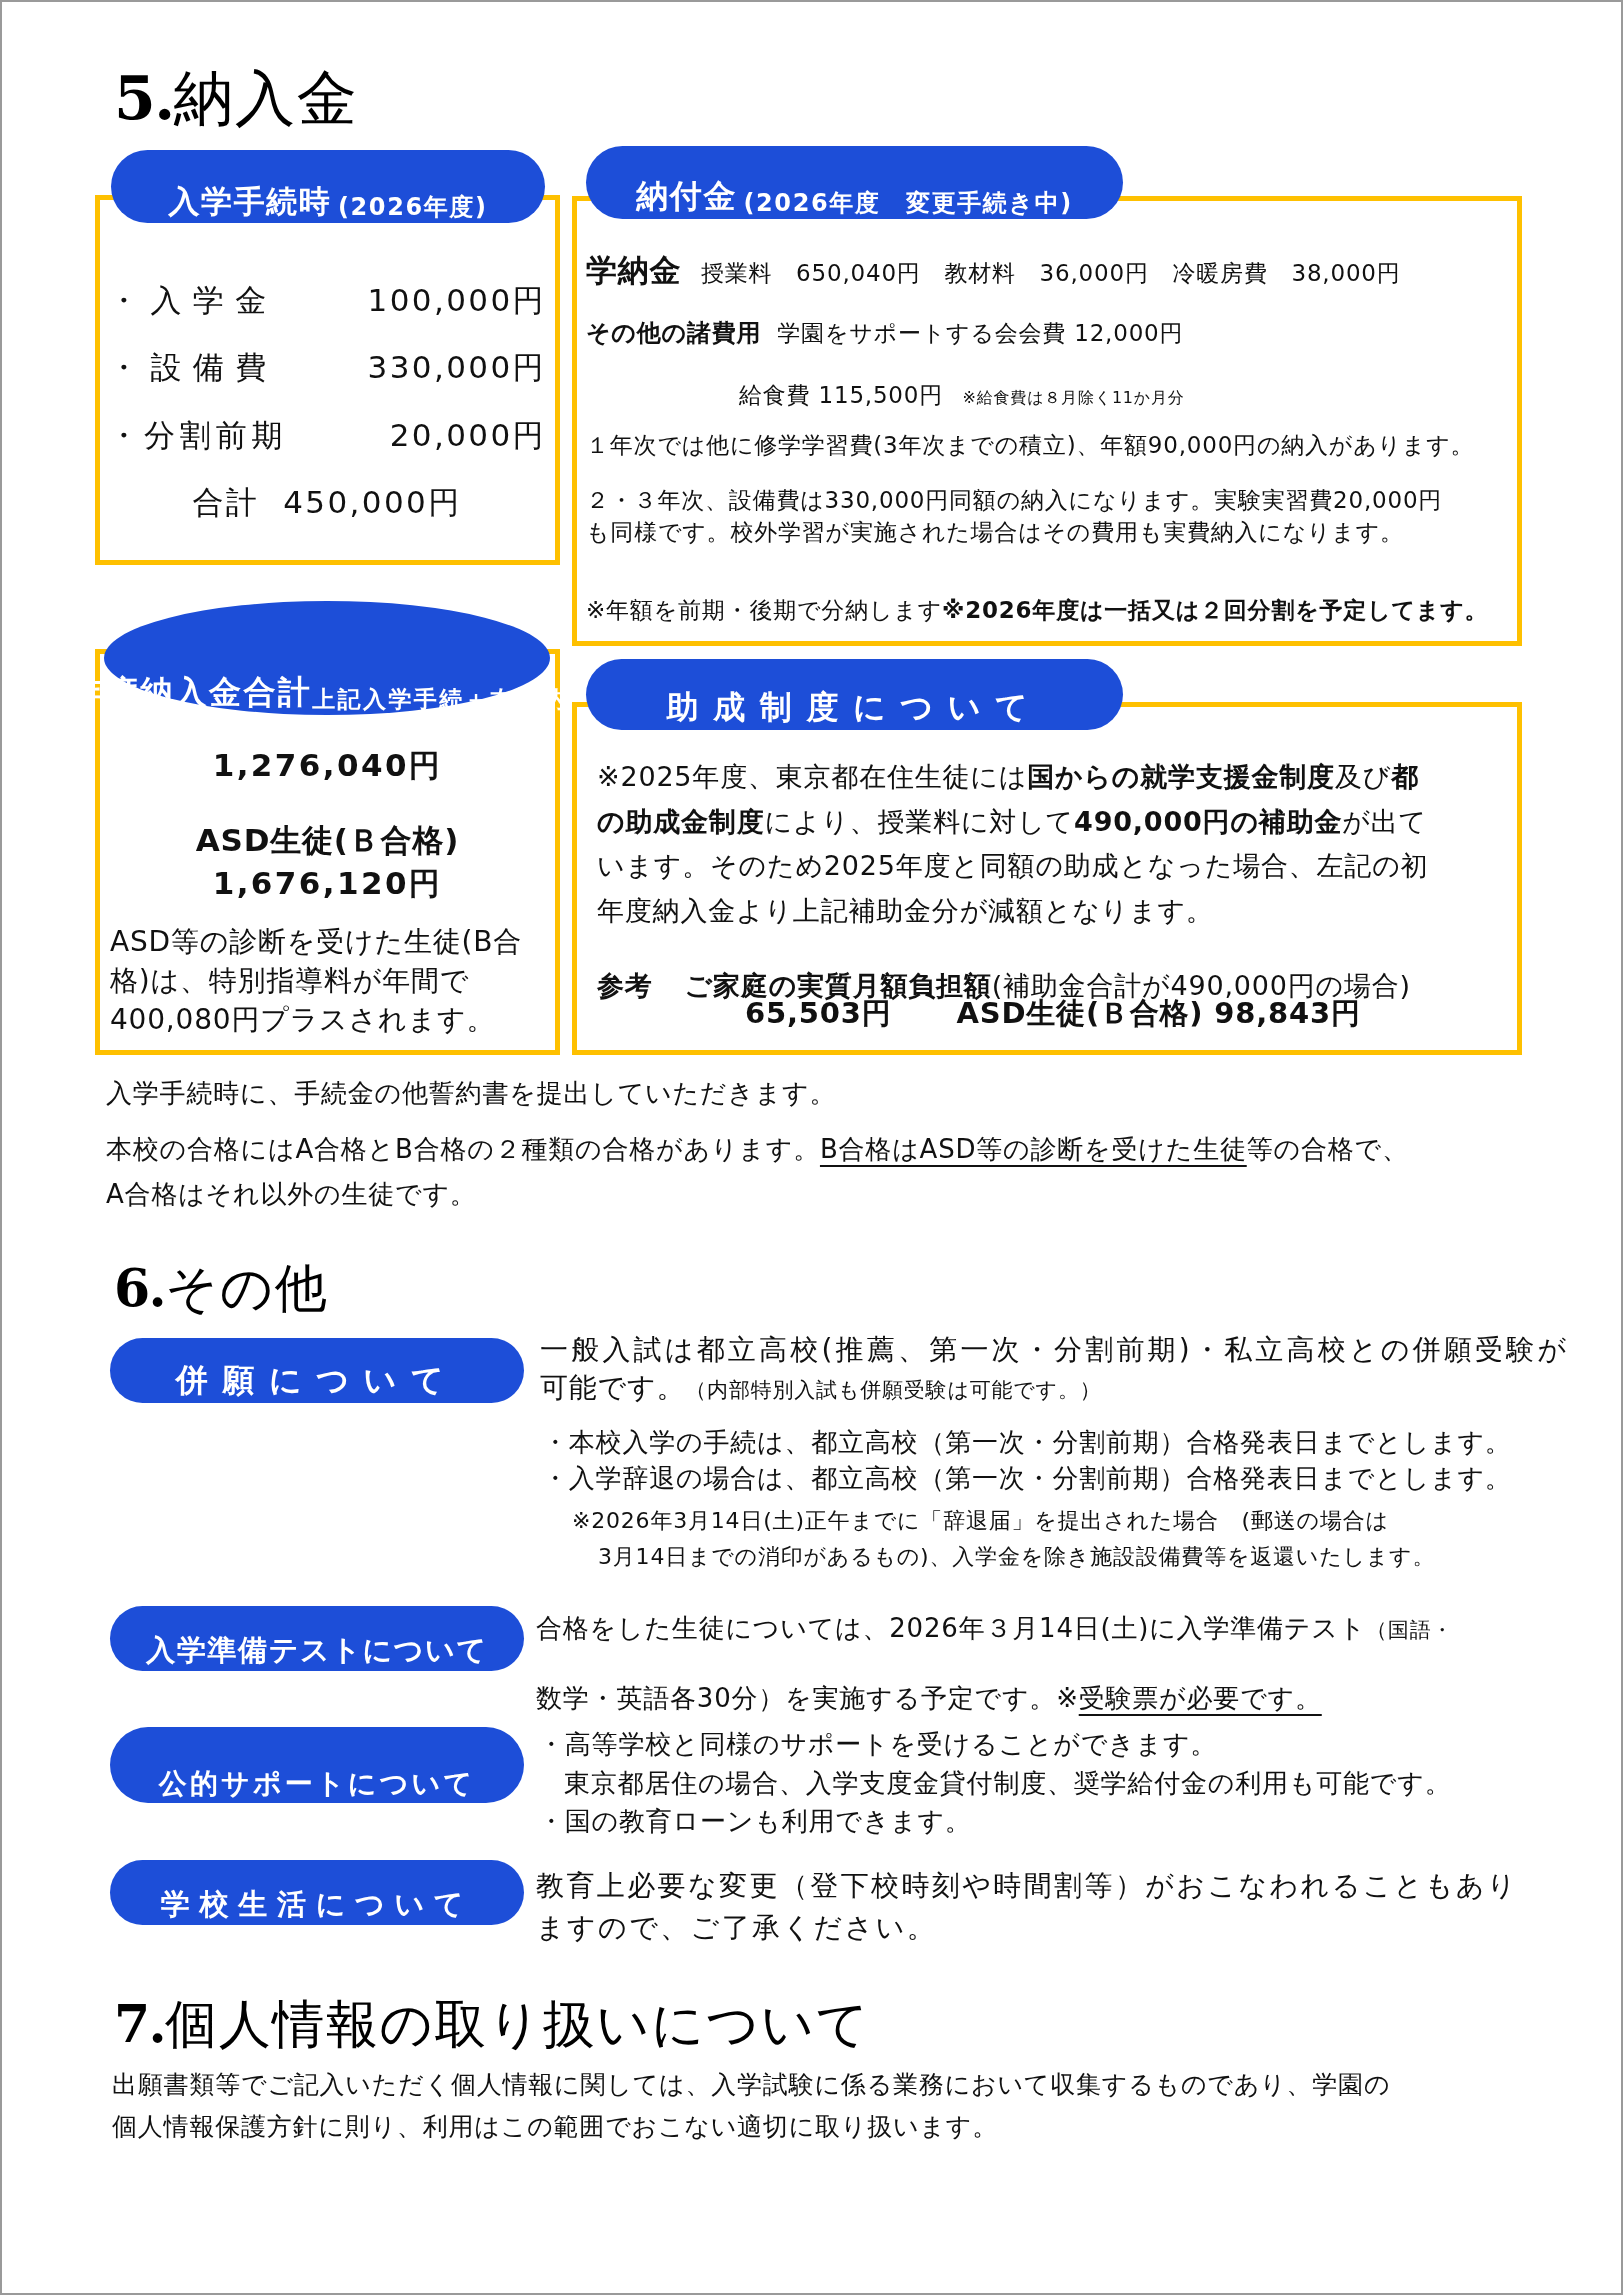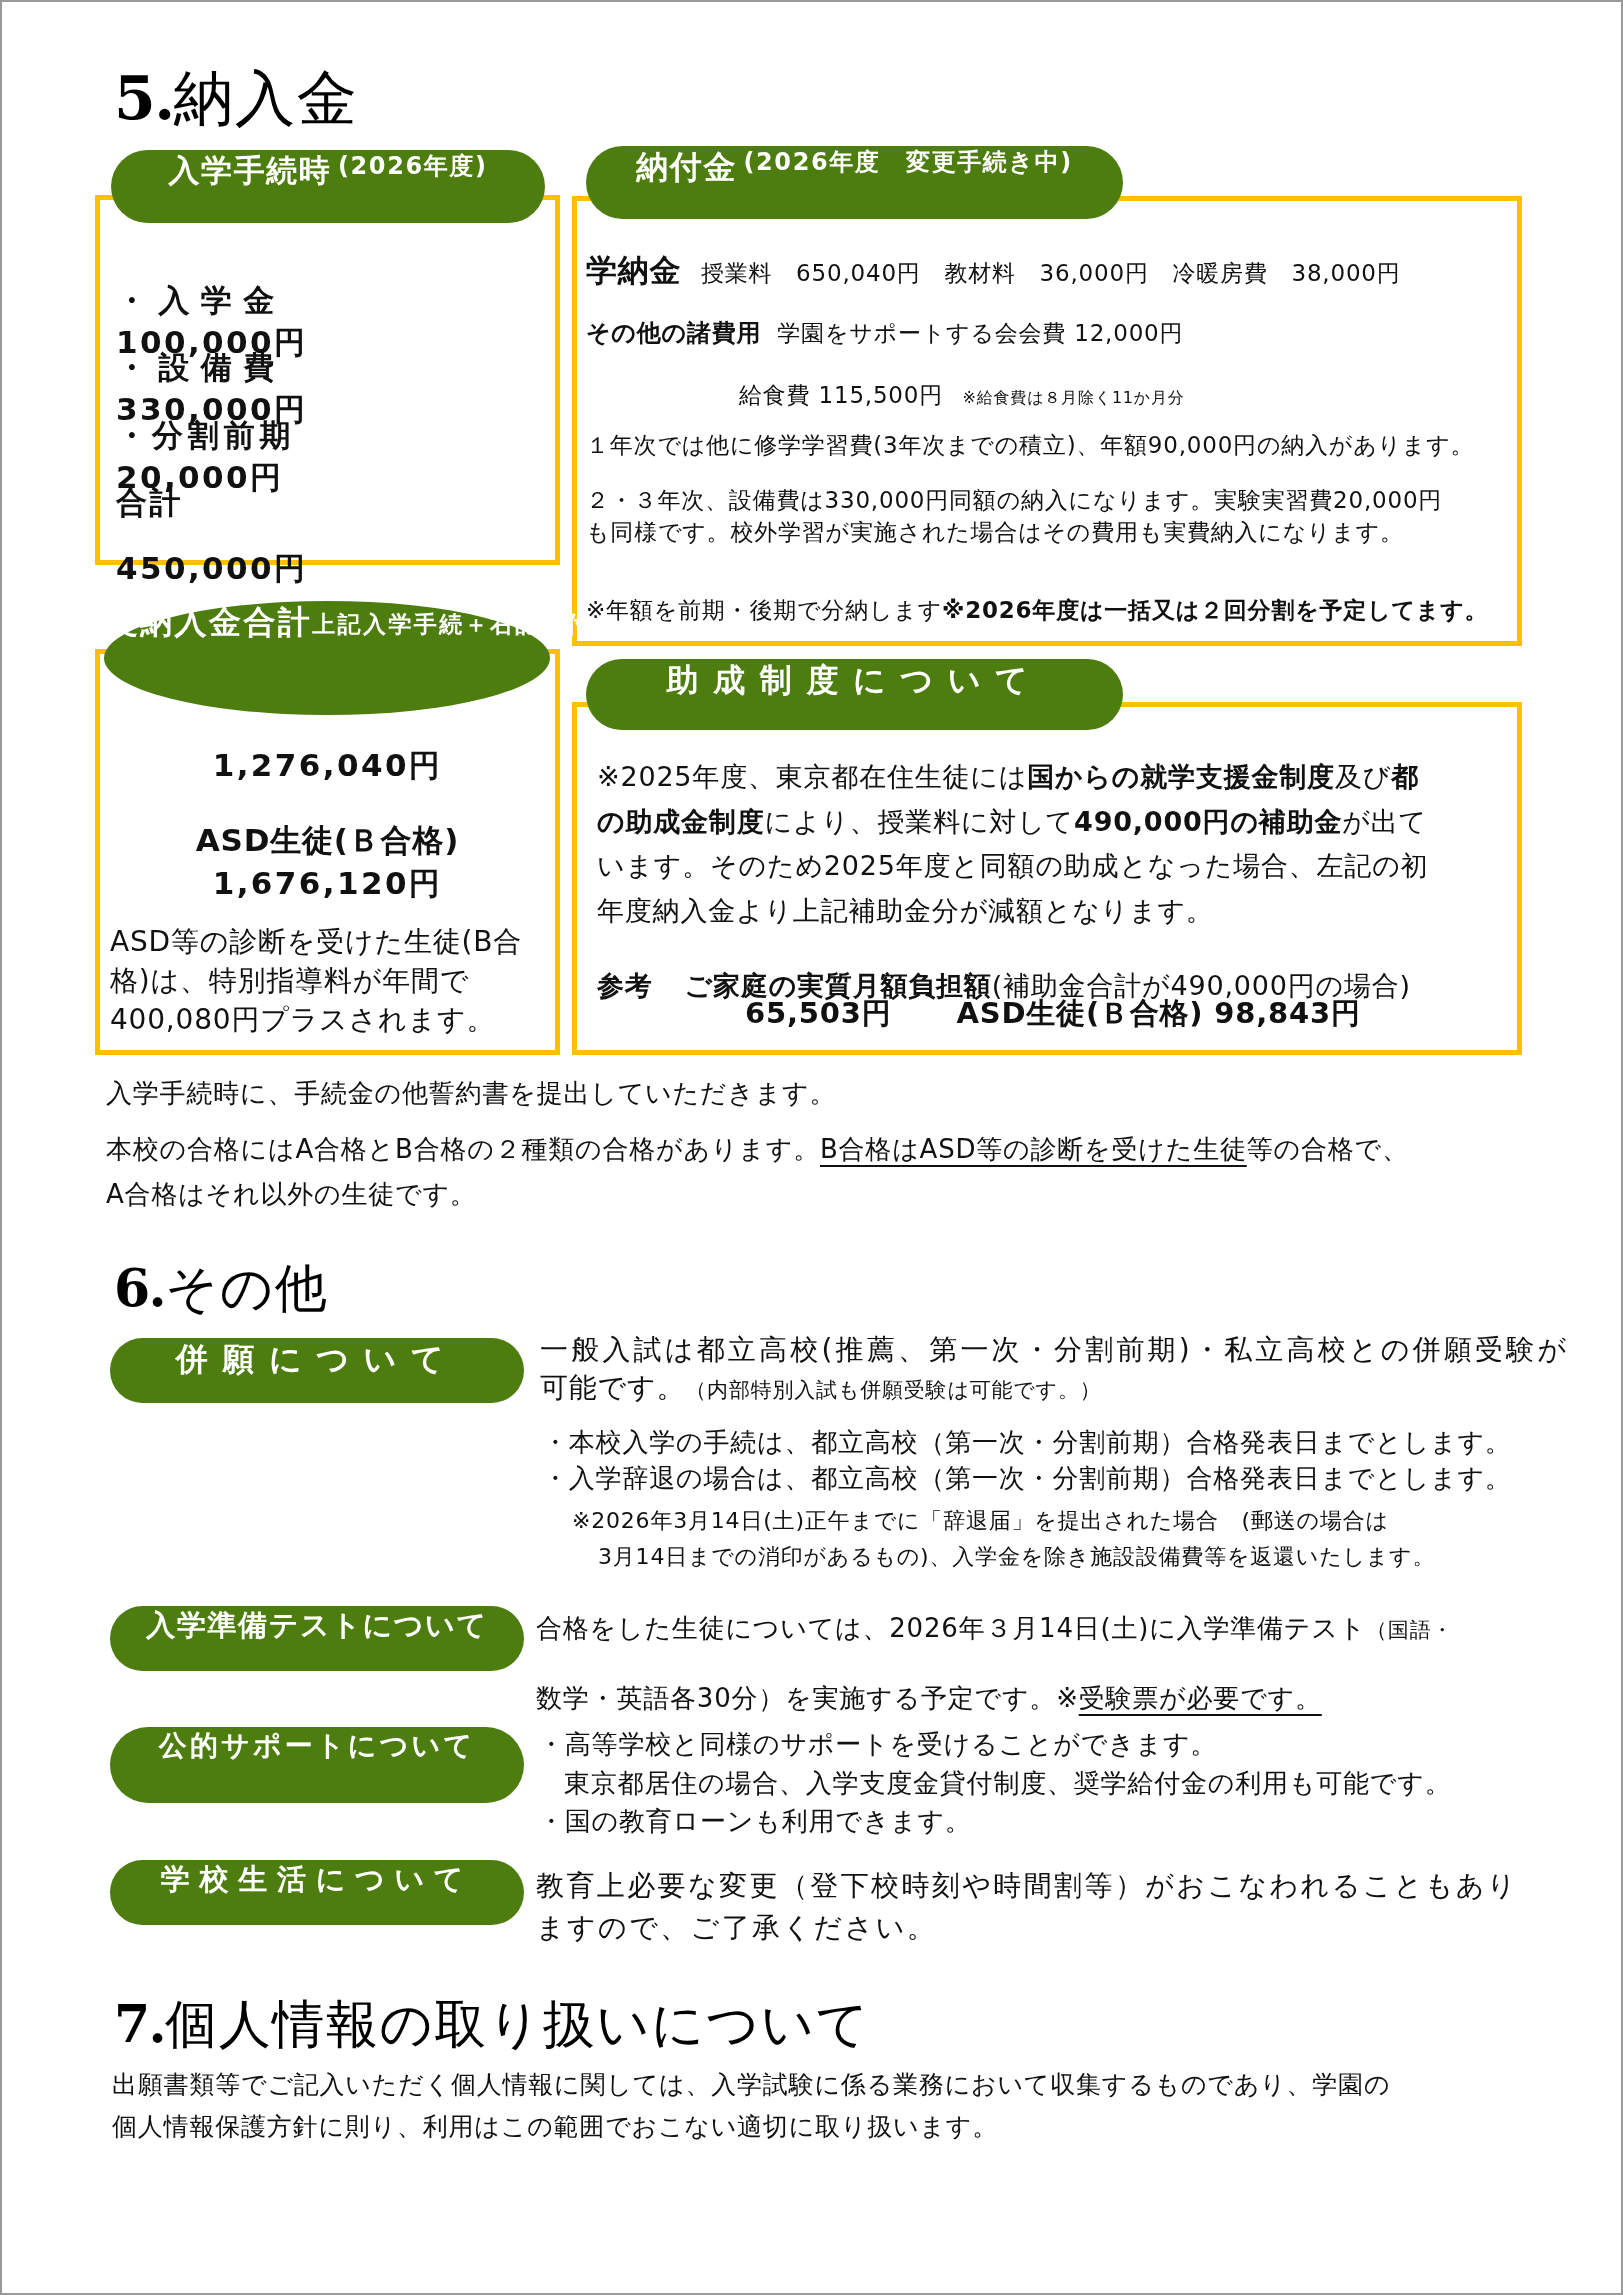--- a/index.html
+++ b/index.html
@@ -18,29 +18,29 @@
       white-space: nowrap; letter-spacing: 1.6px;
     }
     .sec-num {
       font-family: "DejaVu Serif", "Liberation Serif", serif; font-weight: bold;
       font-size: 60px; letter-spacing: -1.6px;
     }
     .box {
       position: absolute; border: 5.7px solid #fec000; background: #fff; box-sizing: border-box;
     }
     .pill {
-      position: absolute; background: #4d7c0f; color: #fff; border-radius: 811px;
-      display: flex; align-items: flex-start; justify-content: center; font-weight: bold;
+      position: absolute; background: #1d4ed8; color: #fff; border-radius: 811px;
+      display: flex; align-items: flex-end; justify-content: center; font-weight: bold;
       white-space: nowrap; box-sizing: border-box;
     }
     .pill .small { font-size: 24px; font-weight: bold; margin-left: 6.5px; }
     .abs { position: absolute; white-space: nowrap; }
     .b { font-weight: bold; }
     .u { text-decoration: underline; text-underline-offset: 6.5px; text-decoration-thickness: 2.4px; }
-    .fee-row { position: absolute; left: 116px; width: 438px; font-size: 31px; font-weight: bold; display: flex; justify-content: space-between; letter-spacing: 2.4px; flex-direction: column; }
+    .fee-row { position: absolute; left: 108px; width: 438px; font-size: 31px; font-weight: normal; display: flex; justify-content: space-between; letter-spacing: 2.4px; }
     .fee-row .label { letter-spacing: 11.4px; }
     .right-line { position: absolute; left: 586px; font-size: 23px; white-space: nowrap; letter-spacing: 0.8px; }
     .body-text { position: absolute; font-size: 26px; white-space: nowrap; letter-spacing: 0.8px; }
     .sub-text { position: absolute; font-size: 26px; white-space: nowrap; letter-spacing: 0.8px; }
   </style>
 </head>
 <body>
 
 <div class="page-border"></div>
 

